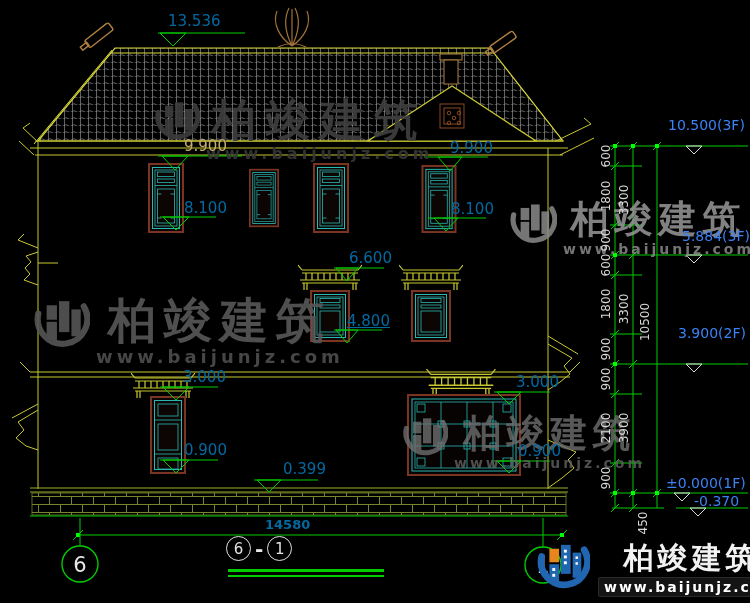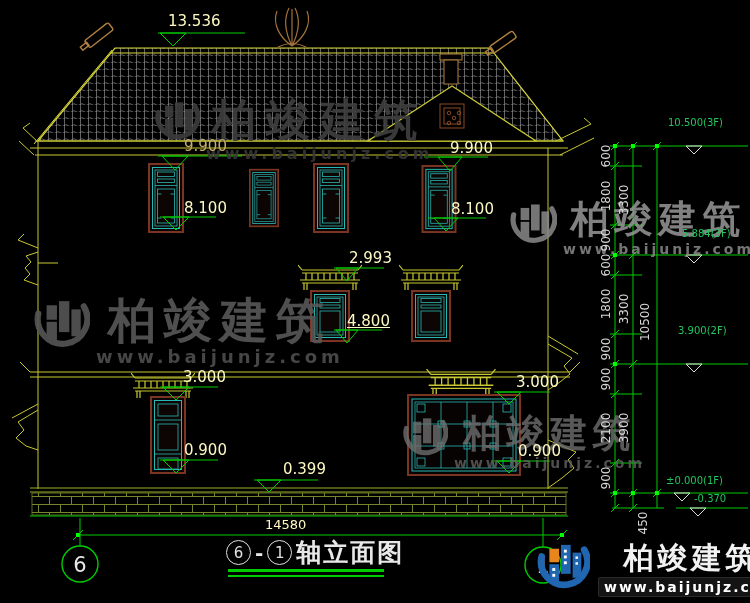--- a/index.html
+++ b/index.html
@@ -1,22 +1,22 @@
 <!DOCTYPE html>
 <html><head>
 <meta charset="utf-8">
 <style>
   html,body{margin:0;padding:0;background:#000;}
   #stage{position:relative;width:750px;height:603px;background:#000;overflow:hidden;
          font-family:"DejaVu Sans","Liberation Sans",sans-serif;}
   #linework{position:absolute;left:0;top:0;}
-  .lbl{position:absolute;font-size:15px;color:#fef9c3;white-space:nowrap;line-height:1;}
+  .lbl{position:absolute;font-size:15px;color:#0369a1;white-space:nowrap;line-height:1;}
   .lbl.tan{color:#c6ae6c;}
   .lbl.sm{font-size:13px;}
-  .elev{position:absolute;font-size:10px;color:#22c55e;white-space:nowrap;line-height:1;}
+  .elev{position:absolute;font-size:14px;color:#3b82f6;white-space:nowrap;line-height:1;}
   .vtext{position:absolute;font-size:12px;color:#d6d6d6;white-space:nowrap;line-height:1;
          transform:translate(-50%,-50%) rotate(-90deg);}
   .wm{position:absolute;display:flex;align-items:flex-start;gap:6px;pointer-events:none;}
   .wm .col{display:flex;flex-direction:column;align-items:center;}
   .wm .t{font-weight:bold;line-height:1;}
   .wm .u{font-weight:bold;line-height:1;margin-top:4px;}
   .wm svg{flex:none;}
   #title-row{position:absolute;left:226px;top:536px;display:flex;align-items:center;gap:4px;color:#e8e8e8;}
   .circ-num{display:inline-flex;align-items:center;justify-content:center;width:23px;height:23px;
             border:1.6px solid #e0e0e0;border-radius:50%;font-size:15px;color:#e0e0e0;}
@@ -319,28 +319,28 @@
     <div class="t" style="font-size:38px;letter-spacing:5px;color:#6e6e6e;">柏竣建筑</div>
     <div class="u" style="font-size:14px;letter-spacing:3px;color:#626262;">www.baijunjz.com</div>
   </div>
 </div>
 
 <div class="lbl" style="left:168px;top:14px;">13.536</div>
 <div class="lbl tan" style="left:184px;top:139px;">9.900</div>
 <div class="lbl" style="left:450px;top:141px;">9.900</div>
 <div class="lbl" style="left:184px;top:201px;">8.100</div>
 <div class="lbl" style="left:451px;top:202px;">8.100</div>
-<div class="lbl" style="left:349px;top:251px;">2.993</div>
+<div class="lbl" style="left:349px;top:251px;">6.600</div>
 <div class="lbl" style="left:347px;top:314px;text-decoration:underline;">4.800</div>
 <div class="lbl" style="left:183px;top:370px;">3.000</div>
 <div class="lbl" style="left:516px;top:375px;">3.000</div>
 <div class="lbl" style="left:184px;top:443px;">0.900</div>
 <div class="lbl" style="left:518px;top:444px;">0.900</div>
 <div class="lbl" style="left:283px;top:462px;">0.399</div>
-<div class="lbl sm" style="left:265px;top:518px;">14580</div>
+<div class="lbl sm" style="left:265px;top:518px;font-weight:bold;">14580</div>
 
 <div class="elev" style="left:668px;top:118px;">10.500(3F)</div>
 <div class="elev" style="left:682px;top:229px;">5.884(3F)</div>
 <div class="elev" style="left:678px;top:326px;">3.900(2F)</div>
 <div class="elev" style="left:666px;top:476px;">±0.000(1F)</div>
 <div class="elev" style="left:694px;top:494px;">-0.370</div>
 
 <div class="vtext" style="left:606px;top:156px;">600</div>
 <div class="vtext" style="left:606px;top:196px;">1800</div>
 <div class="vtext" style="left:606px;top:240px;">900</div>
@@ -356,21 +356,20 @@
 <div class="vtext" style="left:645px;top:322px;">10500</div>
 <div class="vtext" style="left:643px;top:523px;">450</div>
 
 <div class="axis-num" style="left:80px;top:565px;">6</div>
 <div class="axis-num" style="left:543px;top:566px;">1</div>
 
 <div id="title-row">
   <span class="circ-num">6</span>
   <span style="font-size:20px;font-weight:bold;">-</span>
   <span class="circ-num">1</span>
-  <span id="title-text">轴立面图</span>
 </div>
 <div class="underline" style="left:228px;top:569px;width:156px;height:3px;"></div>
 <div class="underline" style="left:228px;top:575px;width:156px;height:2px;"></div>
 
 <div id="brand">
   <svg width="58" height="58" viewBox="0 0 60 60">
     <path d="M10 16 A24 24 0 1 0 54 9" fill="none" stroke="#2166b0" stroke-width="7" stroke-linecap="round"></path>
     <rect x="18" y="8" width="10" height="14" fill="#e8861e"></rect>
     <rect x="30" y="4" width="10" height="30" fill="#2166b0"></rect>
     <rect x="42" y="12" width="9" height="26" fill="#2166b0"></rect>

